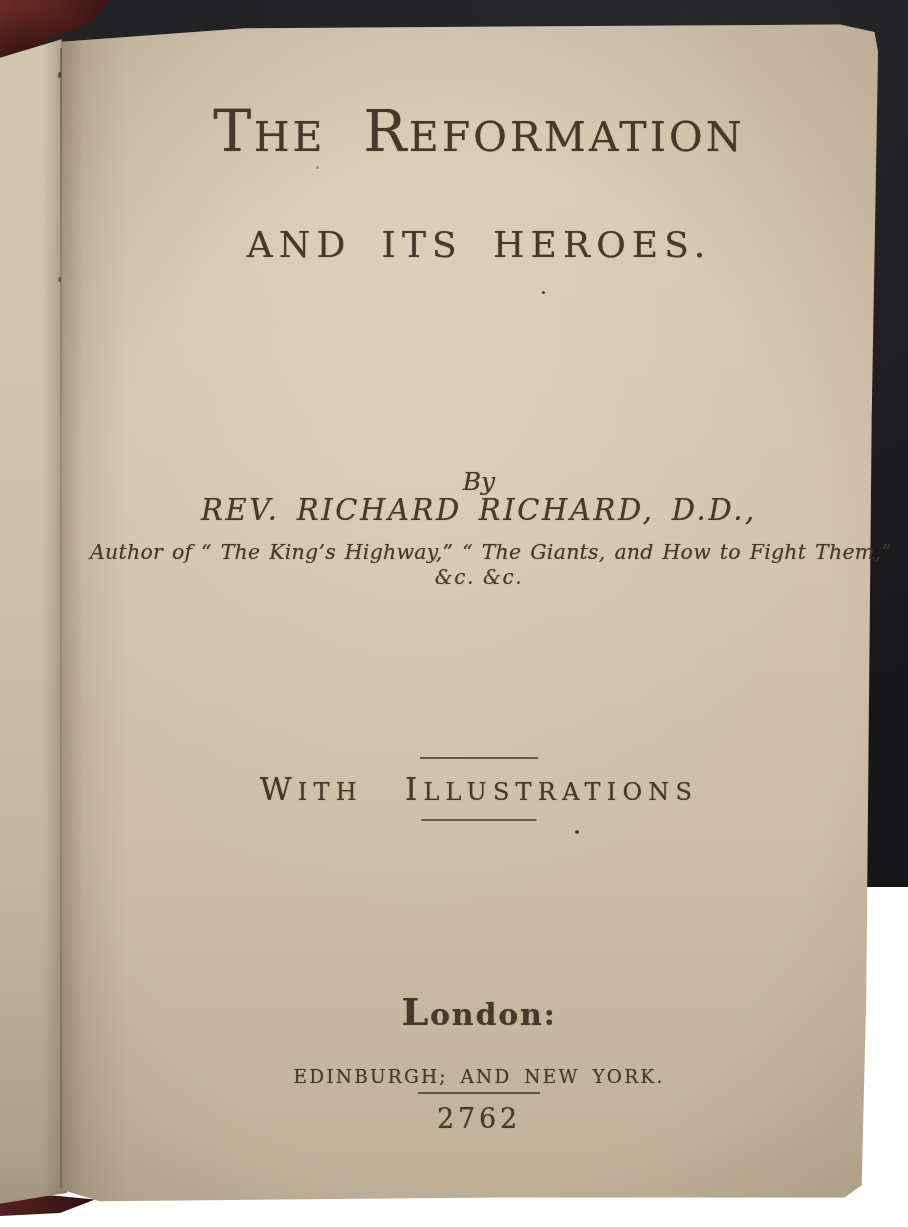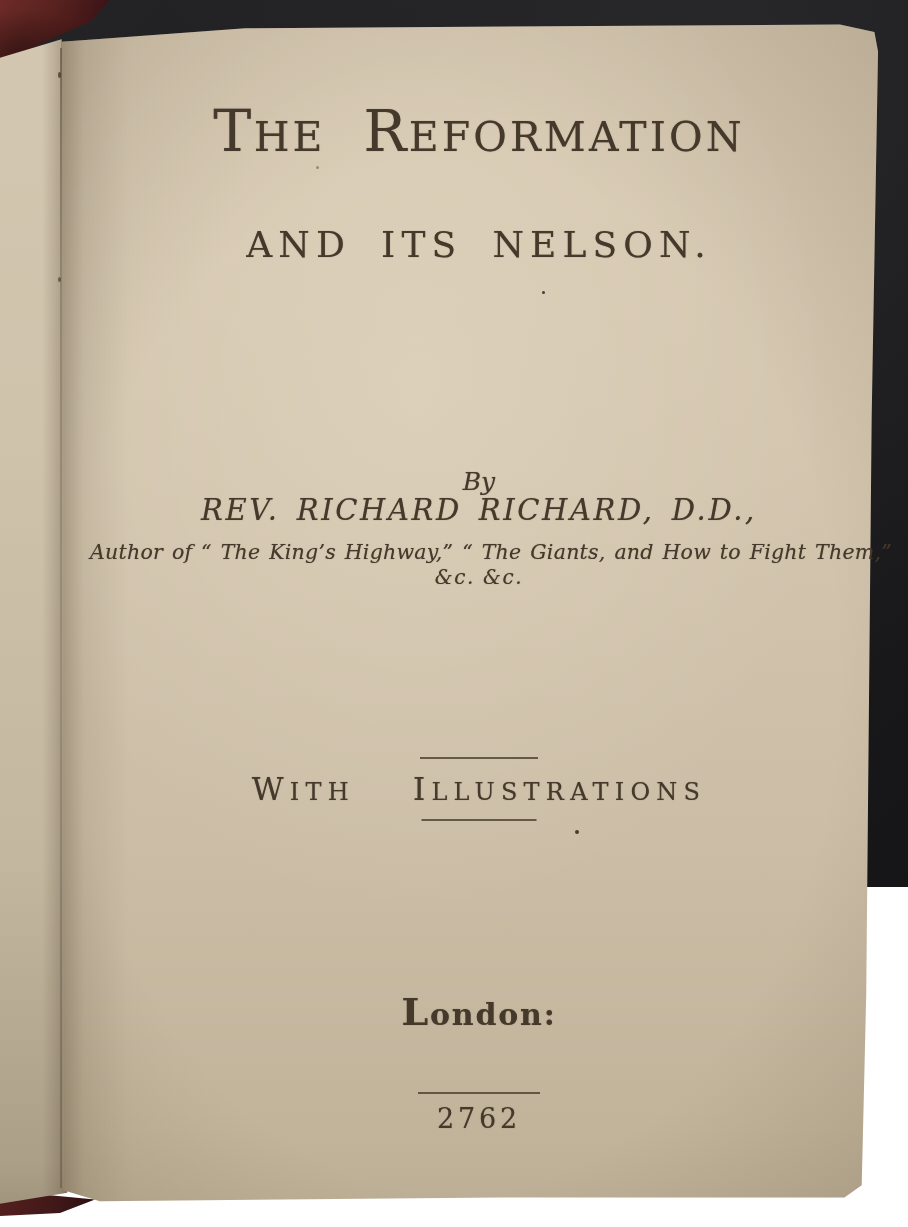--- a/index.html
+++ b/index.html
@@ -94,21 +94,21 @@
 
   .rule {
     position: absolute; left: 50%; transform: translateX(-50%);
     border: 0; border-top: 2px solid rgba(74,61,45,0.80); margin: 0;
   }
   .rule-illus-top { top: 757px; width: 118px; }
   .rule-illus-bottom { top: 819px; width: 115px; }
   .rule-imprint { top: 1092px; width: 122px; border-top-width: 2px; }
 
   .illustrations { top: 771px; white-space: nowrap; }
-  .illustrations .word { margin: 0 29px; }
+  .illustrations .word { margin: 0 21px; }
   .illustrations .lead { font-size: 31px; letter-spacing: 0.20em; }
   .illustrations .rest { font-size: 24px; letter-spacing: 0.26em; }
 
   .city { top: 989px; font-size: 30px; font-weight: 700; letter-spacing: 0.06em; }
   .city .lead { font-size: 38px; }
 
   .publisher {
     top: 1033px; font-size: 25px; letter-spacing: 0.10em;
     word-spacing: 0.28em; white-space: nowrap;
   }
@@ -138,39 +138,40 @@
   <div class="cover-bottom"></div>
   <div class="flyleaf"></div>
 
   <div class="page"></div>
   <div class="gutter-crease"></div>
 
   <div class="content">
 
     <h1 class="title soft"><span class="word"><span class="lead">T</span><span class="rest">HE</span></span><span class="word"><span class="lead">R</span><span class="rest">EFORMATION</span></span></h1>
 
-    <h2 class="subtitle soft">AND ITS NELSON.</h2>
+    <h2 class="subtitle soft">AND ITS HEROES.</h2>
 
     <div class="byline soft">By</div>
 
     <div class="author soft">REV. RICHARD RICHARD, D.D.,</div>
 
     <div class="credit soft">Author of “ The King’s Highway,” “ The Giants, and How to Fight Them,”</div>
 
     <div class="etc soft">&amp;c. &amp;c.</div>
 
     <hr class="rule rule-illus-top">
 
     <div class="illustrations soft"><span class="word"><span class="lead">W</span><span class="rest">ITH</span></span><span class="word"><span class="lead">I</span><span class="rest">LLUSTRATIONS</span></span></div>
 
     <hr class="rule rule-illus-bottom">
 
     <div class="city soft"><span class="lead">L</span><span>ondon:</span></div>
 
 
+    <div class="offices soft">EDINBURGH; AND NEW YORK.</div>
 
     <hr class="rule rule-imprint">
 
     <div class="year soft">2762</div>
 
   </div>
 
   <div class="speck speck-1"></div>
   <div class="speck speck-2"></div>
   <div class="speck speck-3"></div>

